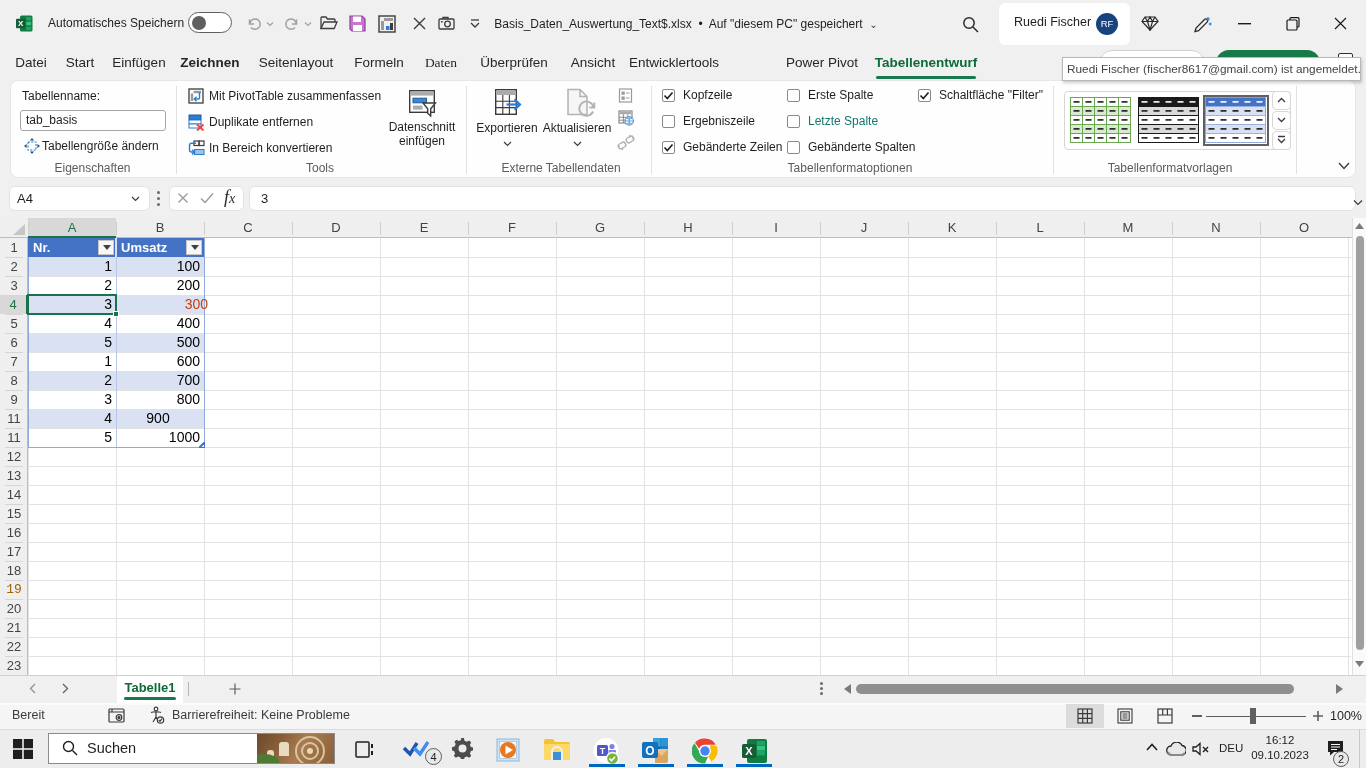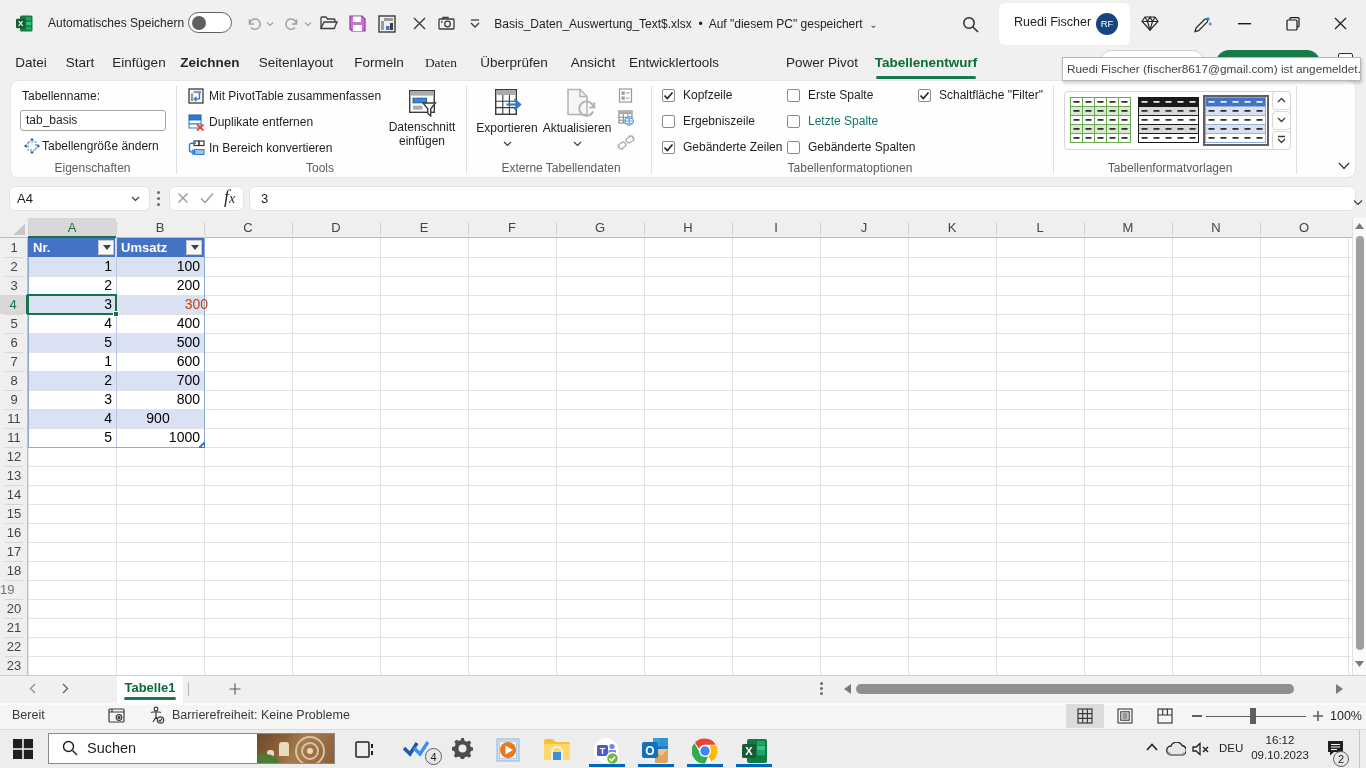--- a/index.html
+++ b/index.html
@@ -450,21 +450,21 @@
 <div class="a" style="left:0px;top:485px;width:28px;height:19px;line-height:19px;text-align:center;font-size:13px;color:#444;">14</div>
 <div class="a" style="left:5px;top:485px;width:18px;height:1px;background:#d6d6d6;"></div>
 <div class="a" style="left:0px;top:504px;width:28px;height:19px;line-height:19px;text-align:center;font-size:13px;color:#444;">15</div>
 <div class="a" style="left:5px;top:504px;width:18px;height:1px;background:#d6d6d6;"></div>
 <div class="a" style="left:0px;top:523px;width:28px;height:19px;line-height:19px;text-align:center;font-size:13px;color:#444;">16</div>
 <div class="a" style="left:5px;top:523px;width:18px;height:1px;background:#d6d6d6;"></div>
 <div class="a" style="left:0px;top:542px;width:28px;height:19px;line-height:19px;text-align:center;font-size:13px;color:#444;">17</div>
 <div class="a" style="left:5px;top:542px;width:18px;height:1px;background:#d6d6d6;"></div>
 <div class="a" style="left:0px;top:561px;width:28px;height:19px;line-height:19px;text-align:center;font-size:13px;color:#444;">18</div>
 <div class="a" style="left:5px;top:561px;width:18px;height:1px;background:#d6d6d6;"></div>
-<div class="a" style="left:0px;top:580px;width:28px;height:19px;line-height:19px;text-align:left;font-size:13px;color:#737373;">19</div>
+<div class="a" style="left:0px;top:580px;width:28px;height:19px;line-height:19px;text-align:center;font-size:13px;color:#a16207;font-family:Liberation Mono, monospace;">19</div>
 <div class="a" style="left:5px;top:580px;width:18px;height:1px;background:#d6d6d6;"></div>
 <div class="a" style="left:0px;top:599px;width:28px;height:19px;line-height:19px;text-align:center;font-size:13px;color:#444;">20</div>
 <div class="a" style="left:5px;top:599px;width:18px;height:1px;background:#d6d6d6;"></div>
 <div class="a" style="left:0px;top:618px;width:28px;height:19px;line-height:19px;text-align:center;font-size:13px;color:#444;">21</div>
 <div class="a" style="left:5px;top:618px;width:18px;height:1px;background:#d6d6d6;"></div>
 <div class="a" style="left:0px;top:637px;width:28px;height:19px;line-height:19px;text-align:center;font-size:13px;color:#444;">22</div>
 <div class="a" style="left:5px;top:637px;width:18px;height:1px;background:#d6d6d6;"></div>
 <div class="a" style="left:0px;top:656px;width:28px;height:19px;line-height:19px;text-align:center;font-size:13px;color:#444;">23</div>
 <div class="a" style="left:5px;top:656px;width:18px;height:1px;background:#d6d6d6;"></div>
 <div class="a" style="left:28px;top:238px;width:1px;height:437px;background:#e2e2e2;"></div>

